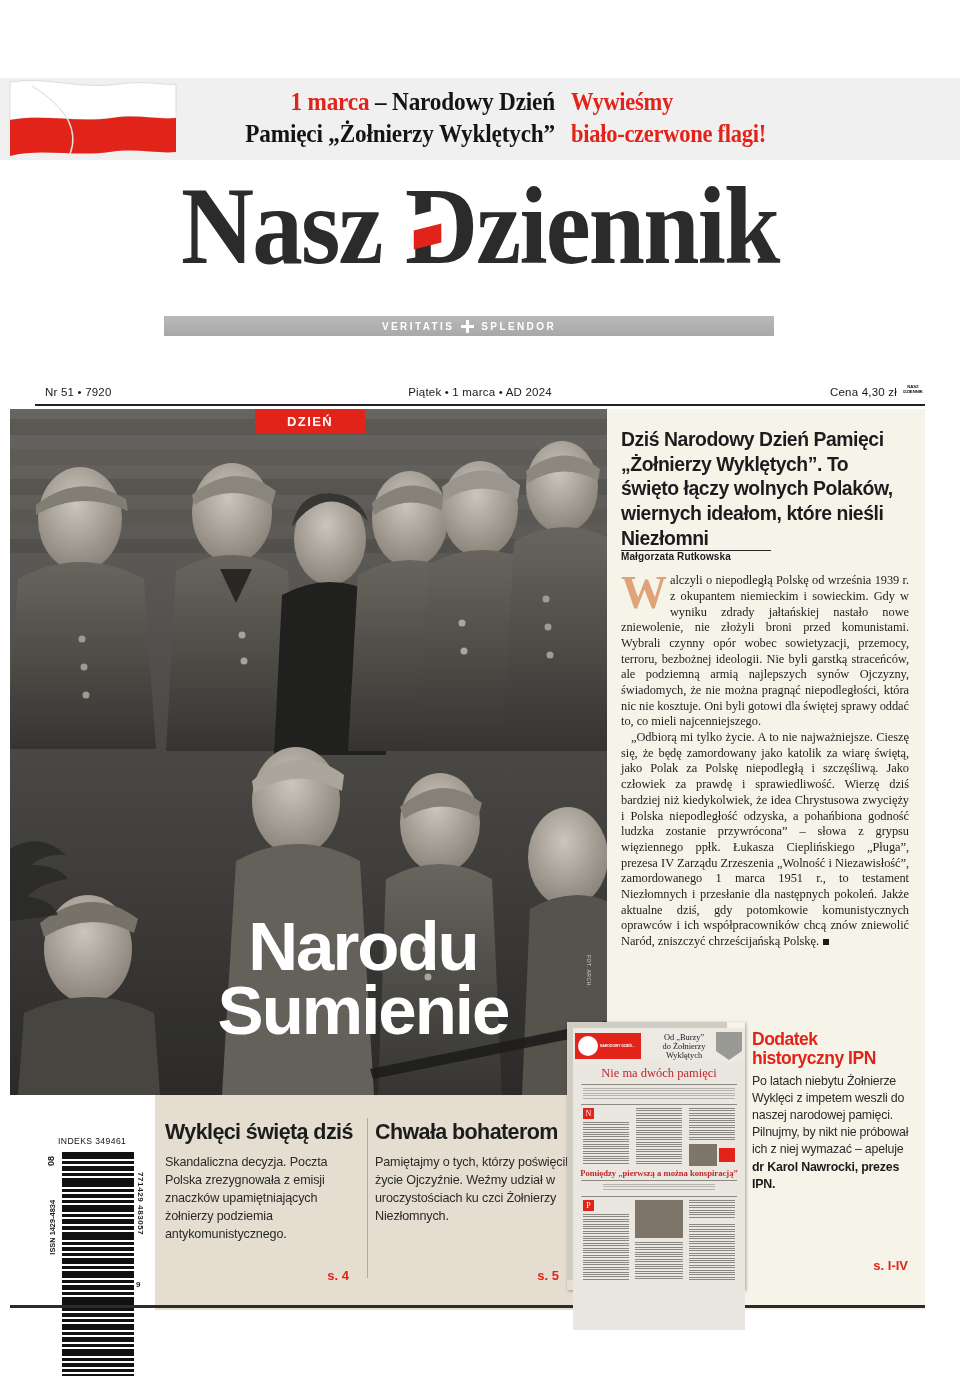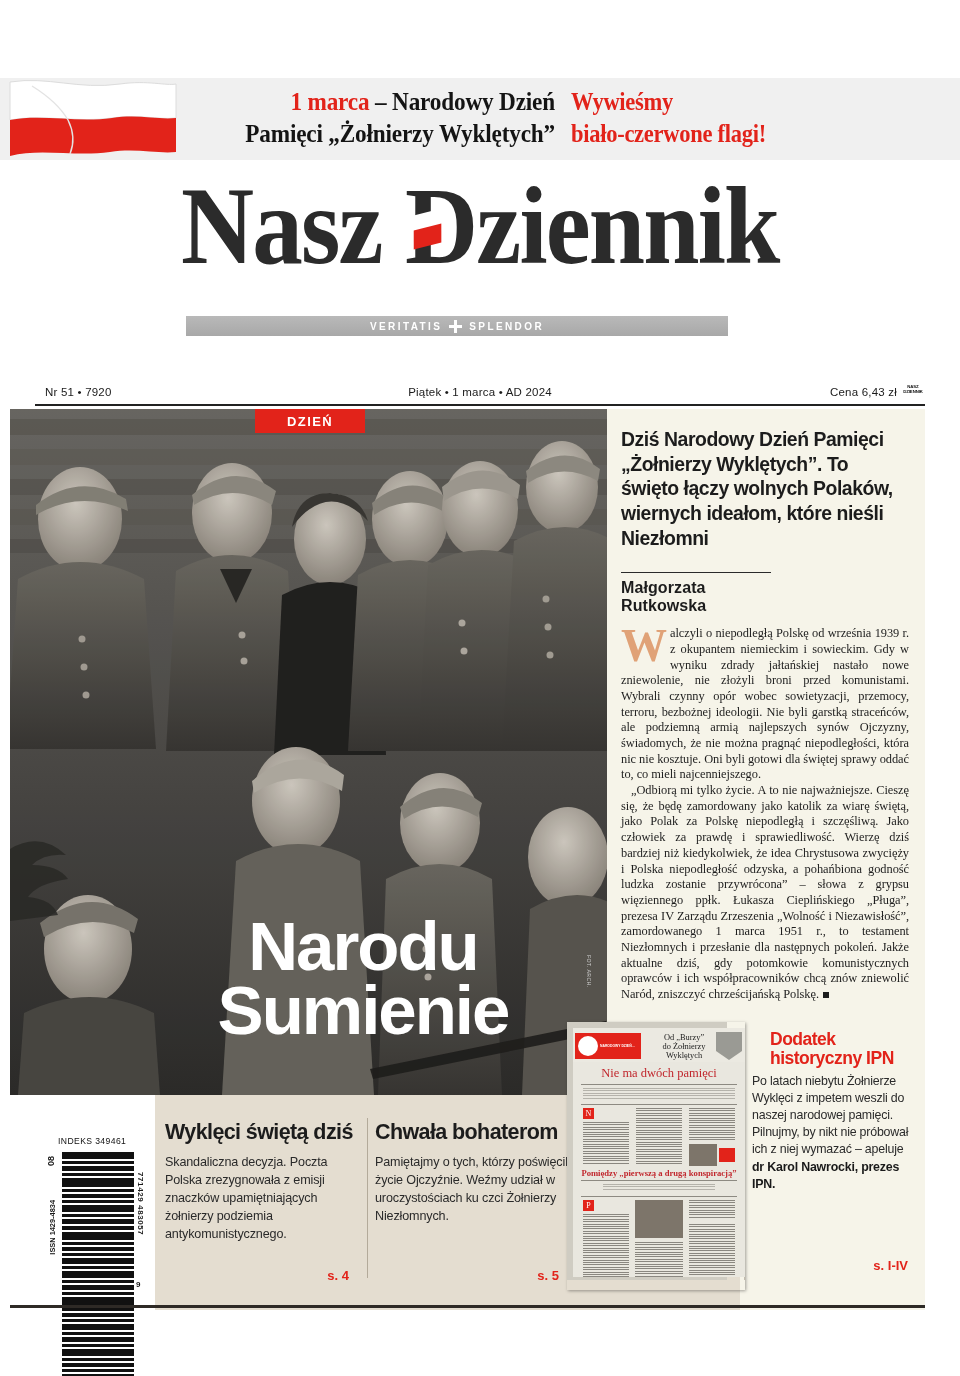--- a/index.html
+++ b/index.html
@@ -48,21 +48,21 @@
   .logo .dz{ position:relative; display:inline-block; }
   .logo .flagnotch{
     position:absolute; left:9px; top:52px; width:30px; height:19px;
     background:#e2231a; transform:skewY(-13deg); z-index:3;
   }
   .logo .whitenotch{
     position:absolute; left:9px; top:37px; width:30px; height:16px;
     background:#ffffff; transform:skewY(-13deg); z-index:3;
   }
   .rule-bar{
-    position:absolute; left:186px; top:316px; width:542px; height:20px;
+    position:absolute; left:164px; top:316px; width:610px; height:20px;
     background:linear-gradient(#b9b9b9,#a8a8a8);
     display:flex; align-items:center; justify-content:center;
   }
   .rule-bar .veritas{
     font-family:"Liberation Sans", sans-serif; font-weight:bold;
     font-size:10px; letter-spacing:2.4px; color:#ffffff;
     display:flex; align-items:center; gap:7px;
   }
   .cross{ position:relative; width:13px; height:13px; display:inline-block; }
   .cross::before{ content:""; position:absolute; left:5px; top:0; width:3px; height:13px; background:#fff; }
@@ -110,24 +110,24 @@
   
   .rightcol{
     position:absolute; left:607px; top:409px; width:318px; height:686px;
     background:#f6f4e9; padding:18px 16px 0 14px;
   }
   .lead-head{
     font-family:"Liberation Sans", sans-serif; font-weight:bold;
     font-size:19.4px; line-height:1.27; color:#1c1c1c; letter-spacing:-0.45px;
   }
   .byline{
-    margin-top:22px; padding-top:6px; border-top:1.5px solid #2a2a2a;
+    border-top:1.5px solid #2a2a2a;
     width:150px;
     font-family:"Liberation Sans", sans-serif; font-weight:bold;
-    font-size:16px; color:#1c1c1c; letter-spacing:0.1px;
+    font-size:10px; color:#1c1c1c; letter-spacing:0.1px;
   }
   .article{
     margin-top:11px; width:288px;
     font-family:"Liberation Serif", serif; font-size:12.4px;
     line-height:1.265; color:#1d1d1d; text-align:justify;
     hyphens:auto; letter-spacing:-0.05px;
   }
   .article p{ text-indent:10px; }
   .article p:first-child{ text-indent:0; }
   .dropcap{
@@ -172,21 +172,21 @@
   }
   .divider.d1{ left:367px; }
   .divider.d2{ left:577px; }
 
   
   .thumb{
     position:absolute; left:567px; top:1022px; width:178px; height:268px;
     z-index:7; box-shadow:1px 1px 3px rgba(0,0,0,.35);
   }
   .thumb .sheet{
-    position:absolute; left:6px; top:6px; width:172px; height:249px;
+    position:absolute; left:6px; top:6px; width:172px; height:302px;
     background:#e9e7df; overflow:hidden;padding-left:41px;
   }
   .thumb .backsheet{
     position:absolute; left:0; top:0; width:160px; height:258px;
     background:#cfccc2;
   }
   .thumb-hdr{
     position:absolute; left:0; top:0; width:172px; height:34px; background:#ebe9e1;
   }
   .thumb-redbox{
@@ -219,21 +219,21 @@
           font-family:"Liberation Serif",serif; font-size:8px; text-align:center; line-height:11px; }
   .tphoto{ position:absolute; background:#7d756a; }
   .tredbar{ position:absolute; background:#e2231a; }
 
   .ipn{
     position:absolute; left:752px; top:1030px; width:160px;
     font-family:"Liberation Sans", sans-serif;
   }
   .ipn h3{
     font-size:17.5px; font-weight:bold; color:#e2231a; line-height:1.1;
-    letter-spacing:-0.5px; margin-bottom:4px;margin-left:18px;
+    letter-spacing:-0.5px; margin-bottom:4px;
   }
   .ipn p{ font-size:12.4px; line-height:1.39; color:#2b2b2b; letter-spacing:-0.2px; }
   .ipn p b{ color:#1a1a1a; }
   .ipn .page{
     position:absolute; right:4px; top:228px; font-size:13px; font-weight:bold; color:#e2231a;
   }
   .ipn-divider{ position:absolute; left:744px; top:1030px; width:1px; height:250px; background:#c3bcae; }
 
   
   .barcode{ position:absolute; left:40px; top:1148px; width:105px; height:150px; }
@@ -283,21 +283,21 @@
   <div class="veritas">
     <span>VERITATIS</span>
     <span class="cross"></span>
     <span>SPLENDOR</span>
   </div>
 </div>
 
 <div class="infobar">
   <span class="ib-left">Nr 51 • 7920</span>
   <span class="ib-mid">Piątek  •  1 marca  •  AD 2024</span>
-  <span class="ib-right">Cena 6,43 zł</span>
+  <span class="ib-right">Cena 4,30 zł</span>
   <span class="ib-logo">NASZ DZIENNIK</span>
 </div>
 
 <div class="photo">
   <svg width="597" height="686" viewBox="0 0 597 686" aria-hidden="true">
     <defs>
       <linearGradient id="bg" x1="0" y1="0" x2="0" y2="1">
         <stop offset="0%" stop-color="#6e6c67"></stop>
           <stop offset="55%" stop-color="#4c4a47"></stop>
           <stop offset="100%" stop-color="#2e2d2b"></stop>
@@ -432,21 +432,21 @@
     <div class="thumb-h1">Nie ma dwóch pamięci</div>
     <div class="tline" style="left:8px;top:56px;width:156px;"></div>
     <div class="tcol" style="left:10px;top:60px;width:152px;height:12px;opacity:.55"></div>
     <div class="tline" style="left:8px;top:76px;width:156px;"></div>
     <div class="tdrop" style="left:10px;top:80px;">N</div>
     <div class="tcol" style="left:10px;top:94px;width:46px;height:42px;"></div>
     <div class="tcol" style="left:63px;top:80px;width:46px;height:56px;"></div>
     <div class="tcol" style="left:116px;top:80px;width:46px;height:34px;"></div>
     <div class="tphoto" style="left:116px;top:116px;width:28px;height:22px;"></div>
     <div class="tredbar" style="left:146px;top:120px;width:16px;height:14px;"></div>
-    <div class="thumb-h2">Pomiędzy „pierwszą a drugą konspiracją”</div>
+    <div class="thumb-h2">Pomiędzy „pierwszą a można konspiracją”</div>
     <div class="tline" style="left:8px;top:152px;width:156px;"></div>
     <div class="tcol" style="left:30px;top:156px;width:112px;height:7px;opacity:.55"></div>
     <div class="tline" style="left:8px;top:168px;width:156px;"></div>
     <div class="tdrop" style="left:10px;top:172px;">P</div>
     <div class="tcol" style="left:10px;top:186px;width:46px;height:66px;"></div>
     <div class="tphoto" style="left:62px;top:172px;width:48px;height:38px;"></div>
     <div class="tcol" style="left:62px;top:214px;width:48px;height:38px;"></div>
     <div class="tcol" style="left:116px;top:172px;width:46px;height:18px;"></div>
     <div class="tcol" style="left:116px;top:196px;width:46px;height:56px;"></div>
   </div>

